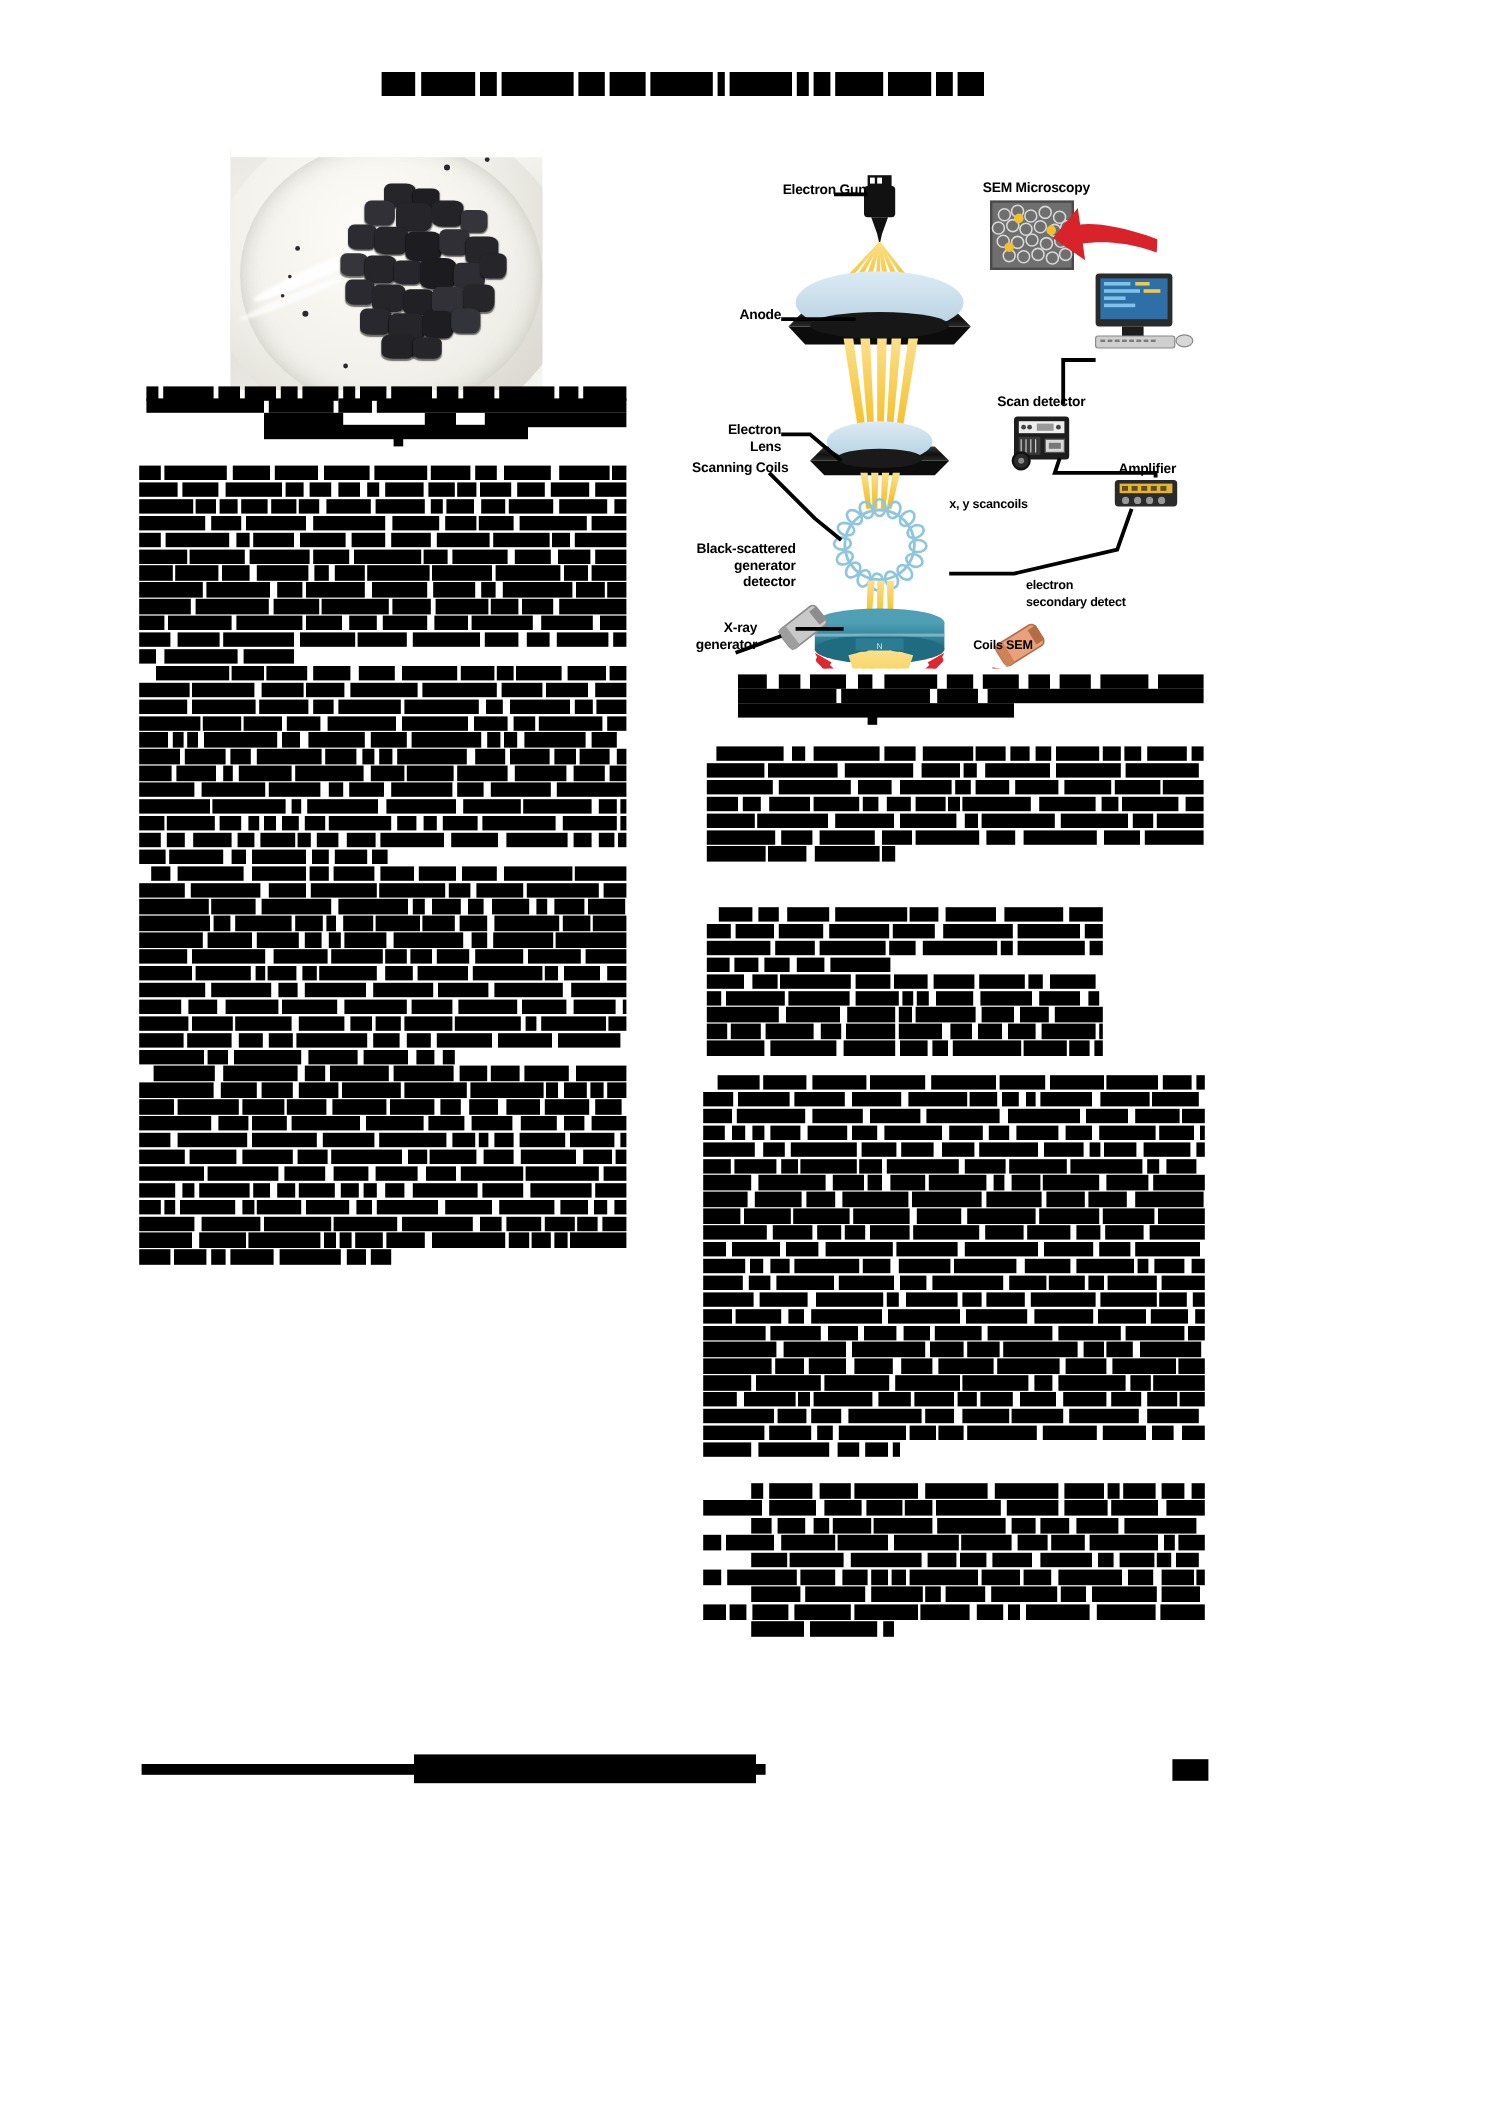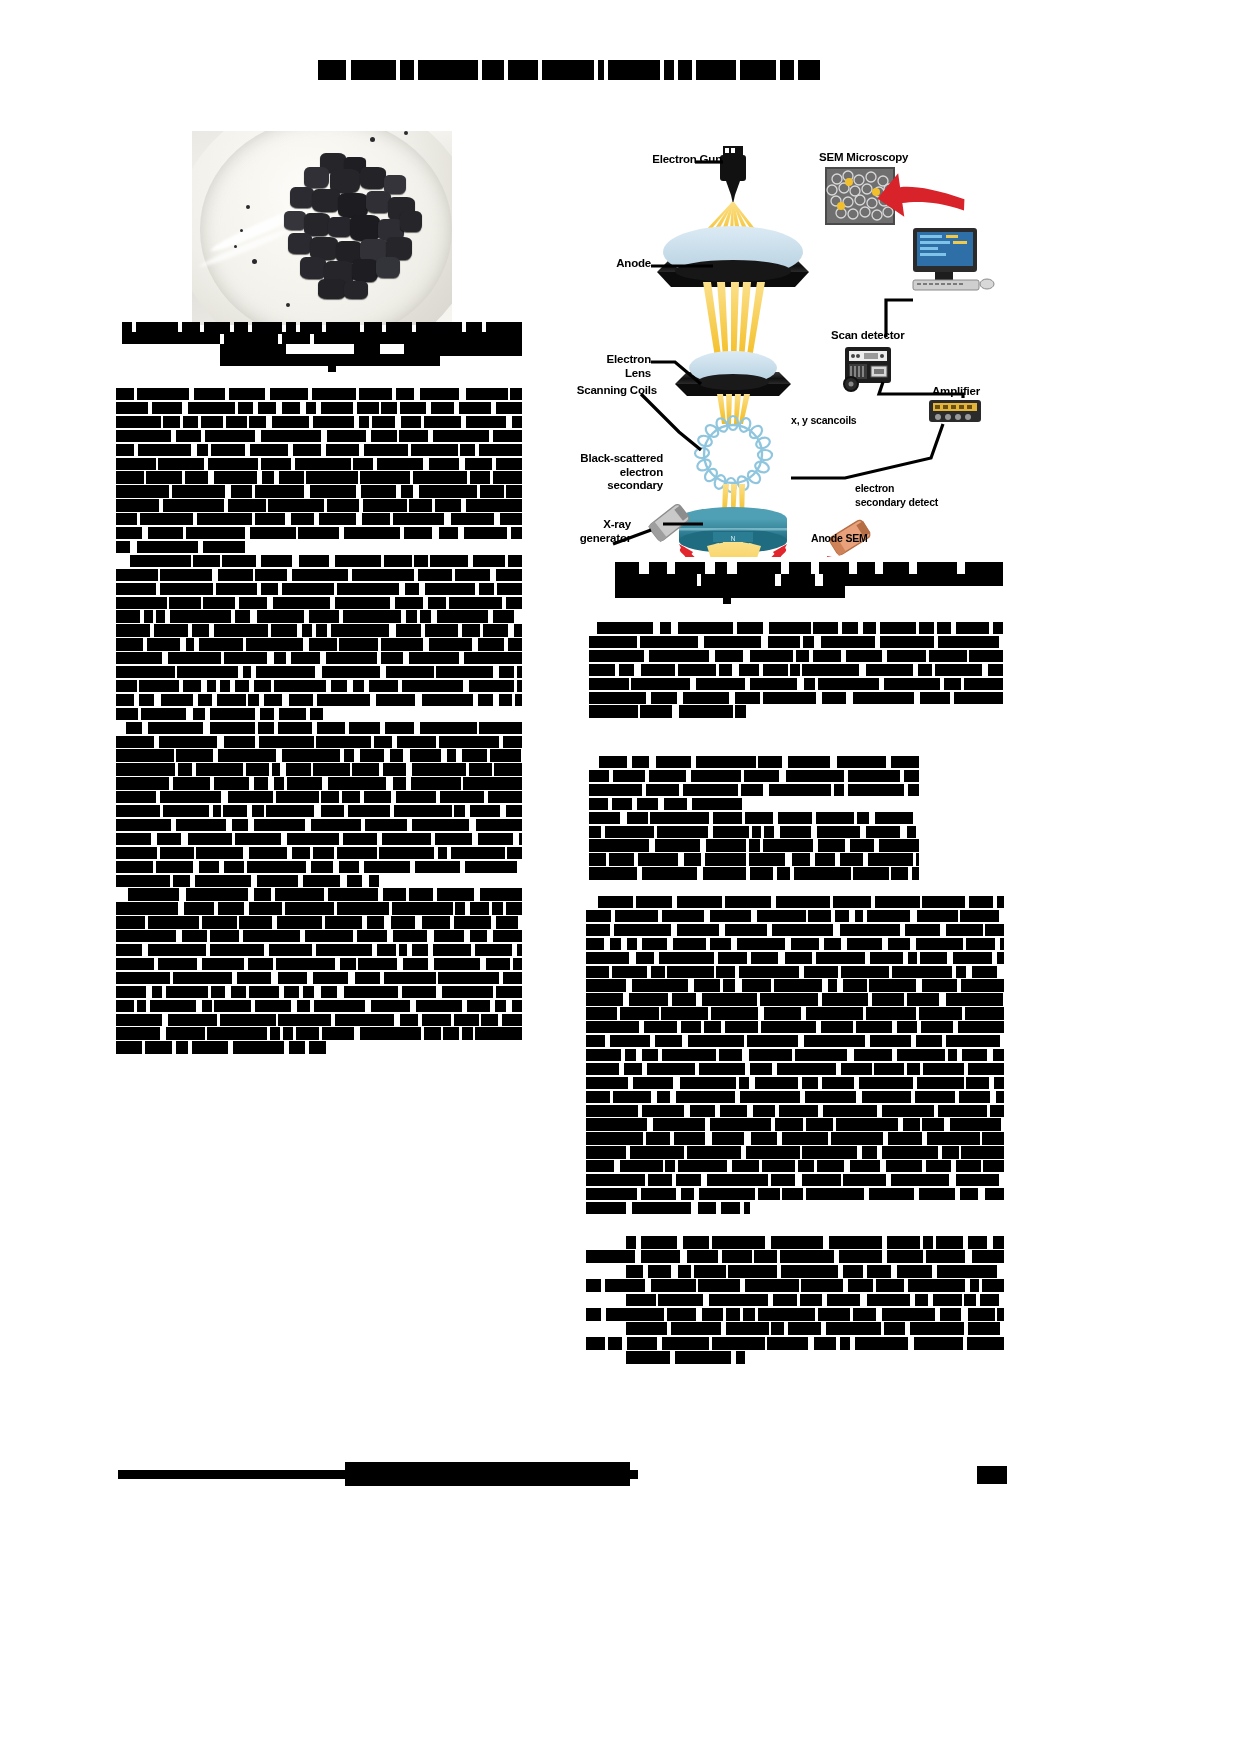--- a/index.html
+++ b/index.html
@@ -408,29 +408,29 @@
         <line x1="186" y1="478" x2="260" y2="478"></line>
       </g>
     </svg>
 
     <div class="sem-label" style="left:39px;top:21px;width:100px;text-align:right;">Electron  Gun</div>
     <div class="sem-label" style="left:10px;top:125px;width:58px;text-align:right;">Anode</div>
     <div class="sem-label" style="left:-2px;top:221px;width:70px;text-align:right;">Electron</div>
     <div class="sem-label" style="left:-2px;top:235px;width:70px;text-align:right;">Lens</div>
     <div class="sem-label" style="left:-18px;top:252px;width:92px;text-align:right;">Scanning Coils</div>
     <div class="sem-label" style="left:-12px;top:320px;width:92px;text-align:right;">Black-scattered</div>
-    <div class="sem-label" style="left:-16px;top:334px;width:96px;text-align:right;">electron secondary</div>
+    <div class="sem-label" style="left:-16px;top:334px;width:96px;text-align:right;">generator detector</div>
     <div class="sem-label" style="left:-8px;top:386px;width:56px;text-align:right;">X-ray</div>
     <div class="sem-label" style="left:-8px;top:400px;width:56px;text-align:right;">generator</div>
     <div class="sem-label sm" style="left:208px;top:282px;">x, y scancoils</div>
     <div class="sem-label" style="left:248px;top:197px;">Scan detector</div>
     <div class="sem-label" style="left:349px;top:253px;">Amplifier</div>
     <div class="sem-label sm" style="left:272px;top:350px;">electron</div>
     <div class="sem-label sm" style="left:272px;top:364px;">secondary detect</div>
-    <div class="sem-label sm" style="left:228px;top:400px;">Anode SEM</div>
+    <div class="sem-label sm" style="left:228px;top:400px;">Coils SEM</div>
     <div class="sem-label" style="left:236px;top:19px;">SEM Microscopy</div>
   </div>
 
   <div class="tblock" style="left:615px;top:560px;width:388px;height:42px;">
     <div class="ln" style="left:0;top:2px;width:24px;height:12px;"></div>
     <div class="ln" style="left:34px;top:2px;width:18px;height:12px;"></div>
     <div class="ln" style="left:60px;top:2px;width:30px;height:12px;"></div>
     <div class="ln" style="left:100px;top:2px;width:12px;height:12px;"></div>
     <div class="ln" style="left:122px;top:2px;width:44px;height:12px;"></div>
     <div class="ln" style="left:174px;top:2px;width:22px;height:12px;"></div>

